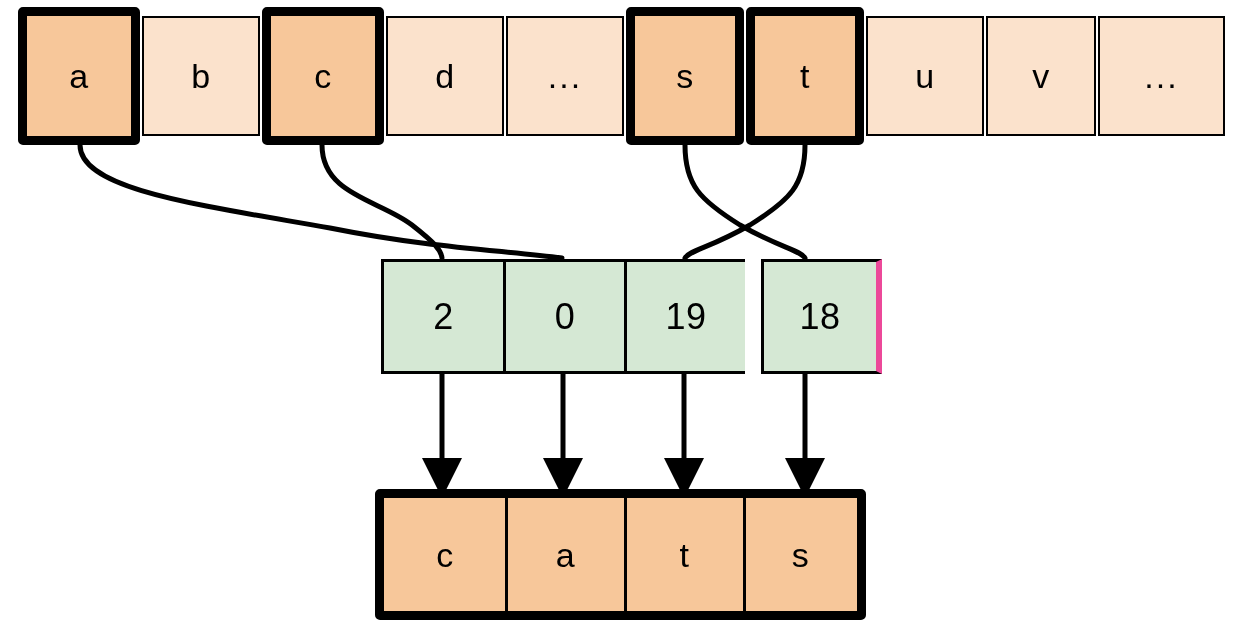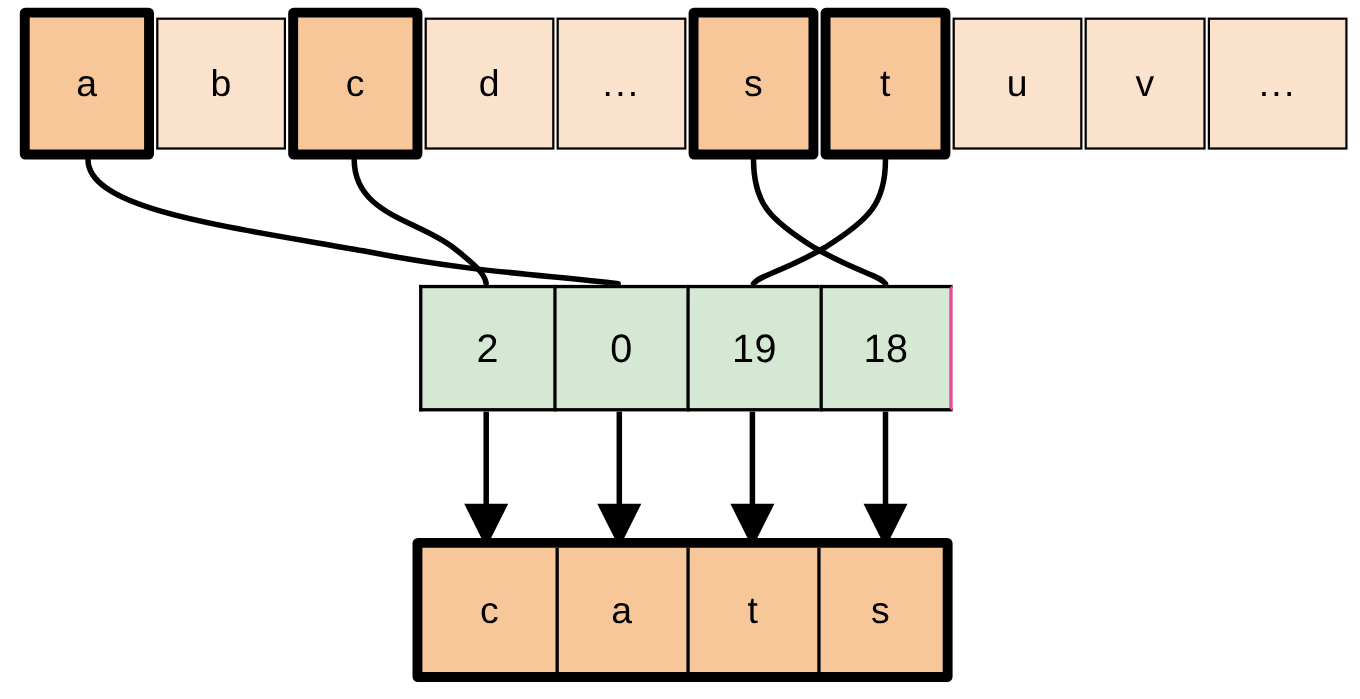--- a/index.html
+++ b/index.html
@@ -55,21 +55,21 @@
   }
   .idx-cell {
     top: 259px;
     height: 115px;
     border-left: 3px solid #000000;
     border-top: 3px solid #000000;
     border-bottom: 3px solid #000000;
     background: #d5e8d4;
     font-size: 36px;
   }
-  .idx-cell.last { border-right: 3px solid #ec4899; }
+  .idx-cell.last { border-right: 6px solid #ec4899; margin-left: 16px; }
 
   
   .res-frame {
     position: absolute;
     left: 375px;
     top: 489px;
     width: 491px;
     height: 131px;
     box-sizing: border-box;
     border: 9px solid #000000;

